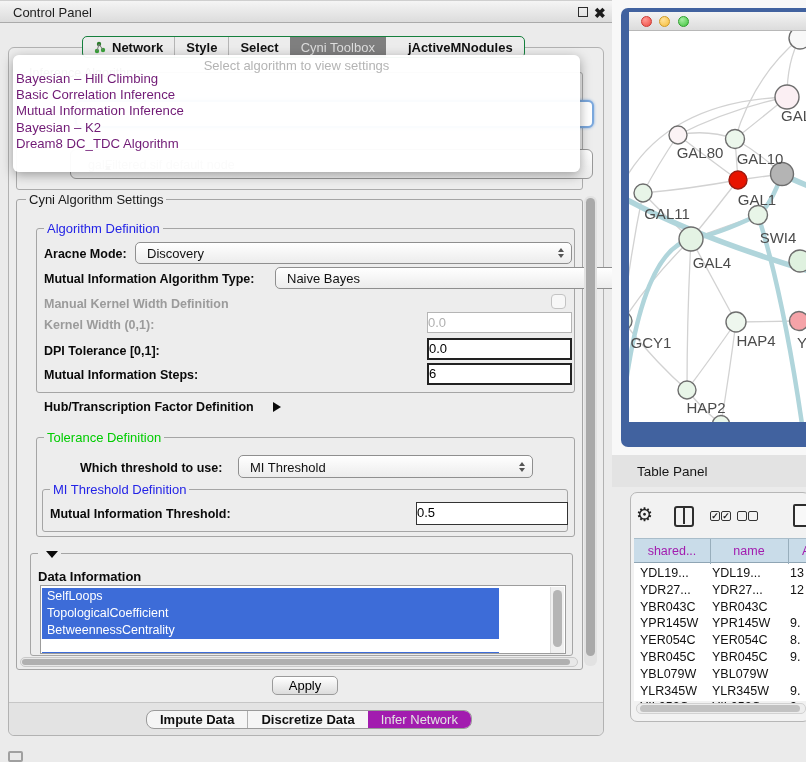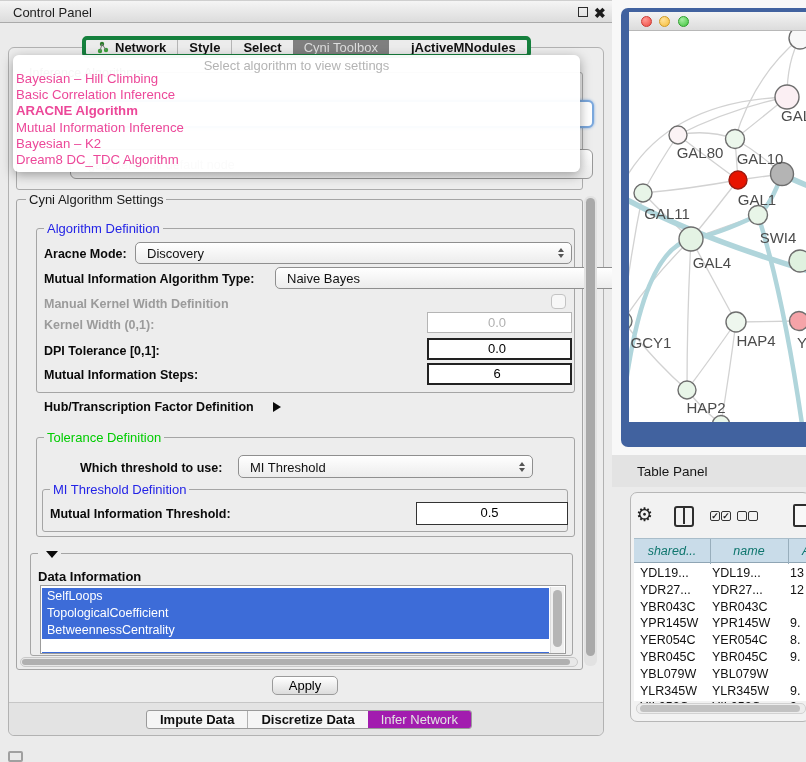--- a/index.html
+++ b/index.html
@@ -4,66 +4,66 @@
 <style>
 * { margin:0; padding:0; box-sizing:border-box; }
 html,body { width:806px; height:762px; overflow:hidden; background:#ebebeb; font-family:"Liberation Sans",sans-serif; }
 .abs { position:absolute; }
 
 #titlebar { left:0; top:8; width:612px; height:23px; background:linear-gradient(#f5f5f5,#dcdcdc); border-top:1px solid #cfcfcf; border-bottom:1px solid #aaa; }
 #titlebar .title { position:absolute; left:13px; top:4px; font-size:13px; color:#1d1d1d; }
 #float-btn { position:absolute; left:578px; top:6px; width:10px; height:10px; border:1.5px solid #2c2c2c; background:transparent; }
 #close-btn { position:absolute; left:594px; top:4px; font-size:14px; font-weight:bold; color:#1a1a1a; }
 
-#tabbar { left:82px; top:36px; height:22px; display:flex; align-items:stretch; border:4px solid #15803d; border-radius:5px; background:#ececec; overflow:hidden; }
+#tabbar { left:82px; top:36px; height:22px; display:flex; align-items:stretch; border:1px solid #15803d; border-radius:5px; background:#ececec; overflow:hidden; }
 .tab { display:flex; align-items:center; padding:0 11px; font-size:13px; font-weight:bold; color:#111; border-left:1px solid #b5b5b5; }
 .tab:first-child { border-left:none; }
 .tab.selected { background:#7f7f7f; color:#dedede; border-left:none; font-weight:normal; }
 .tab.selected + .tab { border-left:none;padding-left:22px; }
 #net-tab-icon { width:13px; height:13px; margin-right:5px; }
 
 #content-panel { left:8px; top:47px; width:596px; height:689px; border:1px solid #b2b2b2; border-radius:6px; background:#ededed; }
 #bottom-strip { left:9px; top:702px; width:594px; height:33px; background:#e3e3e3; border-top:1px solid #c6c6c6; border-radius:0 0 6px 6px; }
 
 #bg-group { left:16px; top:72px; width:567px; height:118px; border:1px solid #ababab; border-radius:3px; }
 #bg-group-title { left:26px; top:66px; font-size:12.5px; color:#2a2a2a; background:#ededed; padding:0 3px; }
 #bg-combo1 { left:75px; top:100px; width:519px; height:28px; border:2px solid #7ba8dd; border-radius:6px; background:#fff; box-shadow:0 0 3px #7ba8dd; }
 #bg-combo2 { left:70px; top:149px; width:523px; height:30px; border:1px solid #999; border-radius:6px; background:linear-gradient(#fff,#ececec); }
 #bg-combo2 span { position:absolute; left:17px; top:8px; font-size:12.5px; color:#8e8e8e; }
 
 #popup { left:13px; top:55px; width:567px; height:117px; background:rgba(255,255,255,0.96); border-radius:6px; box-shadow:0 3px 12px rgba(0,0,0,0.35); }
 #popup .hint { text-align:center; padding-top:3px; height:16px; font-size:13px; color:#b4b4b4; }
-#popup .item { height:16.2px; line-height:16.2px; padding-left:3px; font-size:13.2px; color:#ec4899; white-space:nowrap; }
+#popup .item { height:16.2px; line-height:16.2px; padding-left:3px; font-size:13.2px; color:#701a75; white-space:nowrap; }
 #popup .item.selected { font-weight:bold; }
 
 .groupbox { position:absolute; border:1px solid #a5a5a5; border-radius:3px; }
 .grouptitle { position:absolute; font-size:13px; background:#ededed; padding:0 3px; white-space:nowrap; }
 .lbl { position:absolute; font-size:12.5px; font-weight:bold; color:#0a0a0a; white-space:nowrap; }
 .lbl.disabled { color:#9b9b9b; }
 .combo { position:absolute; border:1px solid #8f8f8f; border-radius:5px; background:linear-gradient(#ffffff,#ececec); }
 .combo .val { position:absolute; left:11px; top:50%; transform:translateY(-50%); font-size:13px; color:#111; }
 .spinner { position:absolute; right:7px; top:50%; transform:translateY(-50%); display:flex; flex-direction:column; gap:2px; }
 .spinner .up { width:0; height:0; border-left:3.5px solid transparent; border-right:3.5px solid transparent; border-bottom:4px solid #555; }
 .spinner .dn { width:0; height:0; border-left:3.5px solid transparent; border-right:3.5px solid transparent; border-top:4px solid #555; }
-.numinput { position:absolute; background:#fff; font-size:13px; text-align:center; padding-right:5px; color:#000; }
+.numinput { position:absolute; background:#fff; font-size:13px; text-align:left; padding-right:5px; color:#000; }
 #main-vscroll { left:584px; top:196px; width:13px; height:470px; background:#e2e2e2; border-radius:6px; }
 #main-vscroll .thumb { position:absolute; left:2px; top:2px; width:9px; height:458px; background:#a9a9a9; border-radius:5px; }
 #hscroll { left:20px; top:657px; width:558px; height:10px; background:#e8e8e8; border:1px solid #c9c9c9; border-radius:5px; }
 #hscroll .thumb { position:absolute; left:1px; top:1px; width:548px; height:6px; background:#b0b0b0; border-radius:3px; }
 
 #hub-arrow { left:273px; top:402px; width:0; height:0; border-top:5.5px solid transparent; border-bottom:5.5px solid transparent; border-left:8px solid #0a0a0a; }
 
 #attr-list { left:40px; top:585px; width:526px; height:69px; border:1px solid #9c9c9c; background:#fff; overflow:hidden; }
-.attr-row { position:absolute; left:1px; width:507px; height:17px; line-height:17px; background:#3d6cd8; color:#fff; font-size:12.5px; padding-left:5px; white-space:nowrap; }
+.attr-row { position:absolute; left:1px; width:457px; height:17px; line-height:17px; background:#3d6cd8; color:#fff; font-size:12.5px; padding-left:5px; white-space:nowrap; }
 #attr-vscroll { position:absolute; right:1px; top:1px; width:14px; height:66px; background:#f0f0f0; border-left:1px solid #dcdcdc; }
 #attr-vscroll .thumb { position:absolute; left:2px; top:3px; width:9px; height:57px; background:#b5b5b5; border-radius:5px; }
 #src-caret { display:inline-block; width:0; height:0; border-left:6px solid transparent; border-right:6px solid transparent; border-top:7px solid #0a0a0a; margin-left:5px; vertical-align:middle; }
 
 #apply-btn { left:272px; top:676px; width:66px; height:19px; border:1px solid #9b9b9b; border-radius:5px; background:linear-gradient(#ffffff,#dcdcdc); font-size:13px; text-align:center; line-height:17px; color:#000; }
-#bottom-tabs { left:146px; top:710px; height:19px; display:flex; border:1px solid #9a9a9a; border-radius:3px; background:#f5f5f5; overflow:hidden; }
+#bottom-tabs { left:146px; top:710px; height:19px; display:flex; border:1px solid #9a9a9a; border-radius:8px; background:#f5f5f5; overflow:hidden; }
 .btab { display:flex; align-items:center; padding:0 13px; font-size:13px; font-weight:bold; color:#0f0f0f; border-left:1px solid #b0b0b0; }
 .btab:first-child { border-left:none; }
 .btab.selected { background:#a21caf; color:#e3e3e3; border-left:none; font-weight:normal; }
 #mini-icon { left:8px; top:751px; width:15px; height:11px; border:2px solid #a0a0a0; border-radius:2px; background:#e9e9e9; }
 
 #right-bg { left:612px; top:0; width:194px; height:462px; background:#f8f8f8; }
 #net-window { left:621px; top:8px; width:185px; height:439px; background:#41629f; border-radius:7px 0 0 7px; }
 #net-inner { left:629px; top:12px; width:177px; height:410px; background:#fff; overflow:hidden; }
 #net-titlebar { position:absolute; left:0; top:0; width:177px; height:19px; background:linear-gradient(#f3f3f3,#dcdcdc); border-bottom:1px solid #b8b8b8; }
 .light { position:absolute; top:4px; width:11px; height:11px; border-radius:50%; }
@@ -77,21 +77,21 @@
 #tp-bar span { position:absolute; left:25px; top:9px; font-size:13.5px; color:#161616; }
 #tp-container { left:630px; top:492px; width:180px; height:230px; border:1px solid #b7b7b7; border-radius:7px; background:#f2f2f2; }
 #gear-icon { left:636px; top:503px; font-size:19px; color:#222; }
 #divider-arrow { left:613px; top:372px; width:0; height:0; border-top:4px solid transparent; border-bottom:4px solid transparent; border-right:6px solid #8a8a8a; }
 #cols-icon { left:674px; top:506px; width:20px; height:21px; border:2.5px solid #2e2e2e; border-radius:3px; }
 #cols-icon:after { content:""; position:absolute; left:6.5px; top:0; width:2.5px; height:16px; background:#2e2e2e; }
 .cb { position:absolute; width:10px; height:10px; border:1.5px solid #333; border-radius:2px; font-size:9px; line-height:9px; text-align:center; color:#222; font-weight:bold; }
 #doc-icon { left:793px; top:504px; width:18px; height:23px; border:2.5px solid #2e2e2e; border-radius:2px; background:#f8f8f8; }
 #tbl-white { left:634px; top:538px; width:172px; height:163px; background:#fff; }
 #tbl-header { left:634px; top:538px; width:172px; height:25px; background:#c9dce9; border-top:1px solid #a9bdca; border-bottom:1px solid #8fa5b4; }
-#tbl-header .h { position:absolute; top:5px; font-size:12.5px; color:#0f766e; text-align:center;font-style:italic; }
+#tbl-header .h { position:absolute; top:5px; font-size:12.5px; color:#a21caf; text-align:center; }
 .col-div { position:absolute; top:0; width:1px; height:25px; background:#98aebc; }
 .trow { position:absolute; font-size:12.5px; color:#111; white-space:nowrap; }
 #tbl-rows { left:634px; top:566px; width:172px; height:137px; overflow:hidden; }
 #tbl-hscroll { left:636px; top:703px; width:170px; height:11px; background:#ededed; border:1px solid #d2d2d2; border-radius:5px; }
 #tbl-hscroll .thumb { position:absolute; left:3px; top:1px; width:160px; height:7px; background:#c2c2c2; border-radius:4px; }
 </style>
 </head>
 <body>
 
 <div id="titlebar" class="abs">
@@ -136,21 +136,20 @@
     </div>
   <div class="tab">
       <span>jActiveMNodules</span>
     </div>
 </div>
 
 <div id="popup" class="abs">
   <div class="hint">Select algorithm to view settings</div>
   <div class="item">Bayesian – Hill Climbing</div>
   <div class="item">Basic Correlation Inference</div>
-  <div class="item selected">ARACNE Algorithm</div>
   <div class="item">Mutual Information Inference</div>
   <div class="item">Bayesian – K2</div>
   <div class="item">Dream8 DC_TDC Algorithm</div>
 </div>
 
 <div class="abs groupbox" style="left:16px; top:199px; width:567px; height:471px;"></div>
 <span class="abs grouptitle" style="left:26px; top:192px; color:#1a1a1a;">Cyni Algorithm Settings</span>
 
 <div class="abs groupbox" style="left:36px; top:228px; width:539px; height:165px;"></div>
 <span class="abs grouptitle" style="left:44px; top:221px; color:#2323e6;">Algorithm Definition</span>

